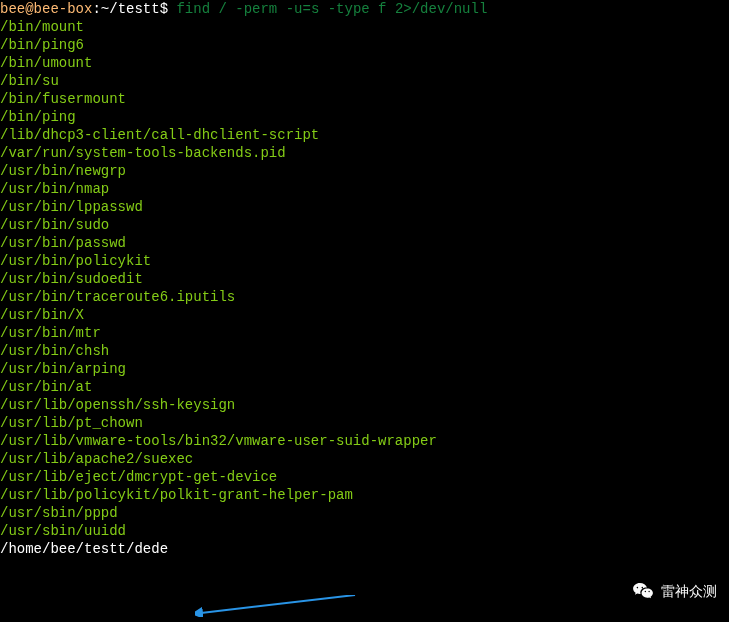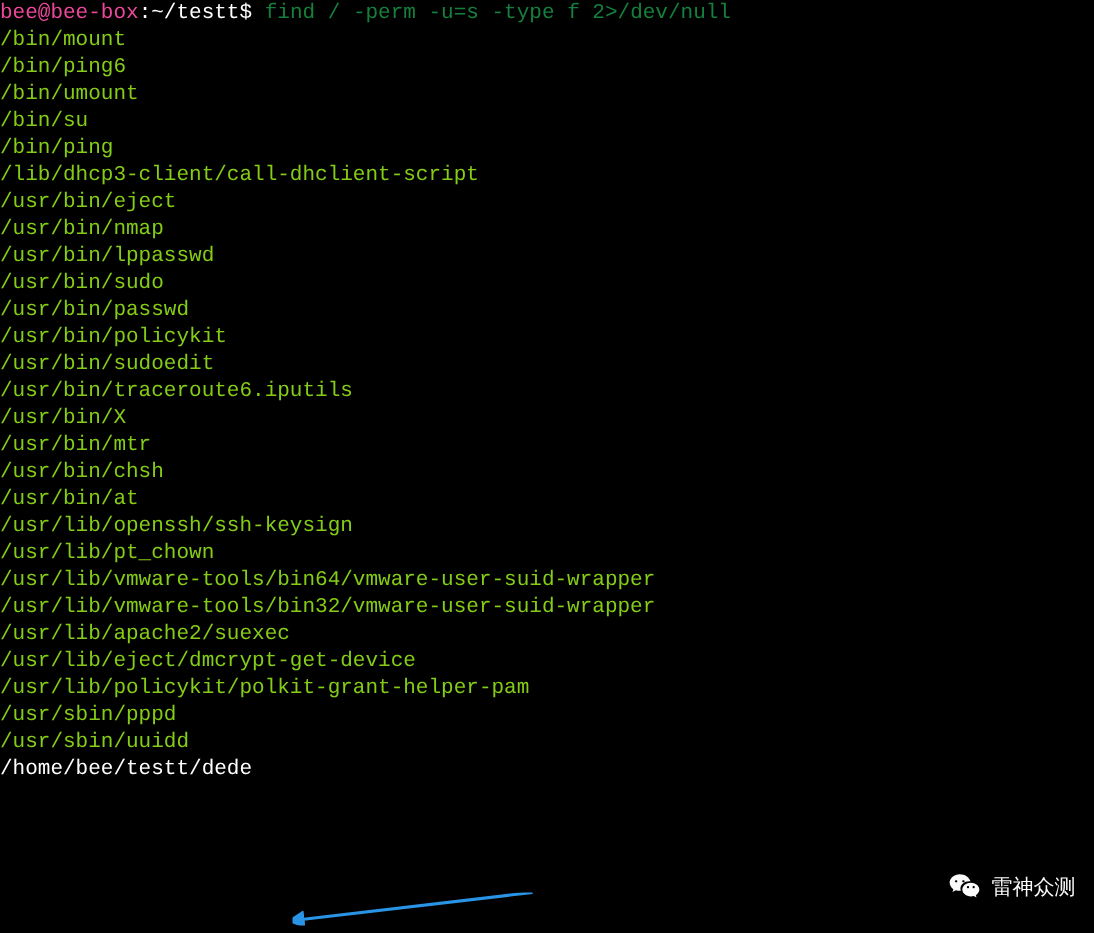--- a/index.html
+++ b/index.html
@@ -13,21 +13,21 @@
       color: #ffffff;
       overflow: hidden;
       position: relative;
     }
     .terminal {
       padding: 0;
     }
     .prompt-line {
       white-space: pre;
     }
-    .prompt-user { color: #ec4899; }
+    .prompt-user { color: #fdba74; }
     .prompt-command { color: #15803d; }
     .output-line {
       white-space: pre;
       color: #84cc16;
     }
     .highlight-line {
       white-space: pre;
       color: #ffffff;
       position: relative;
     }
@@ -60,37 +60,39 @@
 </head>
 <body>
 
 <div class="terminal">
   <div class="prompt-line"><span class="prompt-user">bee@bee-box</span><span>:</span><span>~/testt</span><span>$</span><span> </span><span class="prompt-command">find / -perm -u=s -type f 2&gt;/dev/null</span></div>
   <div id="output-container">
       <div class="output-line">/bin/mount</div>
       <div class="output-line">/bin/ping6</div>
       <div class="output-line">/bin/umount</div>
       <div class="output-line">/bin/su</div>
+      <div class="output-line">/bin/fusermount</div>
       <div class="output-line">/bin/ping</div>
       <div class="output-line">/lib/dhcp3-client/call-dhclient-script</div>
-      <div class="output-line">/usr/bin/eject</div>
+      <div class="output-line">/var/run/system-tools-backends.pid</div>
+      <div class="output-line">/usr/bin/newgrp</div>
       <div class="output-line">/usr/bin/nmap</div>
       <div class="output-line">/usr/bin/lppasswd</div>
       <div class="output-line">/usr/bin/sudo</div>
       <div class="output-line">/usr/bin/passwd</div>
       <div class="output-line">/usr/bin/policykit</div>
       <div class="output-line">/usr/bin/sudoedit</div>
       <div class="output-line">/usr/bin/traceroute6.iputils</div>
       <div class="output-line">/usr/bin/X</div>
       <div class="output-line">/usr/bin/mtr</div>
       <div class="output-line">/usr/bin/chsh</div>
+      <div class="output-line">/usr/bin/arping</div>
       <div class="output-line">/usr/bin/at</div>
       <div class="output-line">/usr/lib/openssh/ssh-keysign</div>
       <div class="output-line">/usr/lib/pt_chown</div>
-      <div class="output-line">/usr/lib/vmware-tools/bin64/vmware-user-suid-wrapper</div>
       <div class="output-line">/usr/lib/vmware-tools/bin32/vmware-user-suid-wrapper</div>
       <div class="output-line">/usr/lib/apache2/suexec</div>
       <div class="output-line">/usr/lib/eject/dmcrypt-get-device</div>
       <div class="output-line">/usr/lib/policykit/polkit-grant-helper-pam</div>
       <div class="output-line">/usr/sbin/pppd</div>
       <div class="output-line">/usr/sbin/uuidd</div>
     </div>
   <div class="highlight-line">/home/bee/testt/dede</div>
 </div>
 

